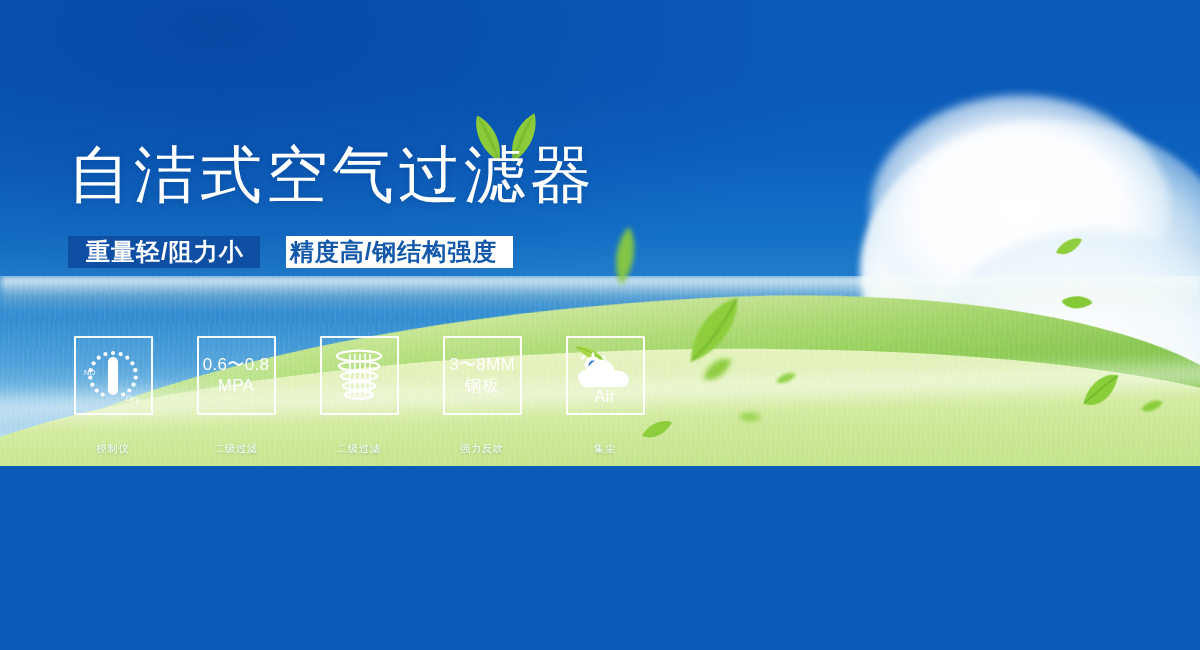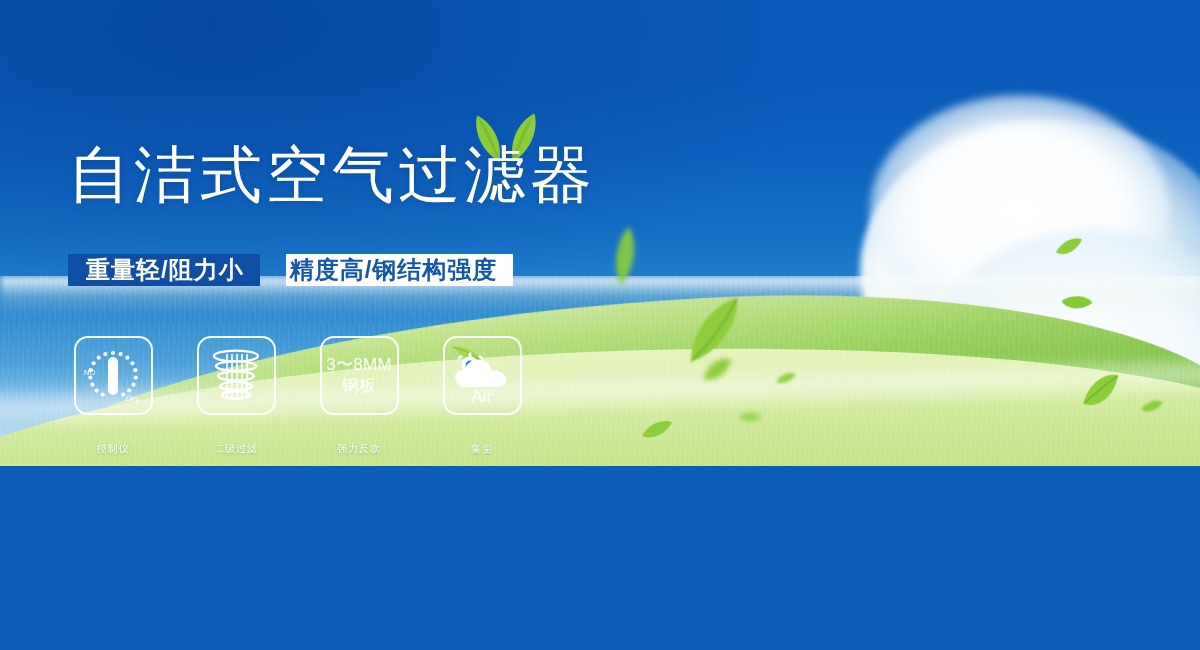--- a/index.html
+++ b/index.html
@@ -104,41 +104,41 @@
   .leaf svg { display:block; width:100%; height:100%; }
 
   
   .title {
     position:absolute; left:68px; top:140px;
     font-size:62px; letter-spacing:4px; color:#ffffff;
     font-weight:300; line-height:1.12; white-space:nowrap;
     text-shadow:0 1px 6px rgba(0,40,100,.25);
   }
 
-  .subbar { position:absolute; left:68px; top:236px; height:52px; display:flex; align-items:center;margin-top:8px; }
+  .subbar { position:absolute; left:68px; top:236px; height:52px; display:flex; align-items:flex-start; }
   .sub-left {
     background:#0e4ea3; color:#ffffff; display:flex; align-items:center;
     padding:0 16px 0 18px; font-size:24px; font-weight:bold; letter-spacing:1px;
     white-space:nowrap;
   }
   .sub-wedge{
     width:26px; background:linear-gradient(105deg,#0e4ea3 0 46%, #ffffff 47% 100%);
   }
   .sub-right {
     background:#ffffff; color:#1358a8; display:flex; align-items:center;
     padding:0 16px 0 4px; font-size:24px; font-weight:bold; letter-spacing:1px;
     white-space:nowrap;
   }
 
   
   .features { position:absolute; left:68px; top:336px; display:flex; gap:33px; }
   .feature { width:90px; display:flex; flex-direction:column; align-items:center; }
   .feat-box {
     width:79px; height:79px; border:2px solid rgba(255,255,255,.95);
-    border-radius:14px; display:flex; flex-direction:column;
+    border-radius:1px; display:flex; flex-direction:column;
     align-items:center; justify-content:center; color:#fff;
     background:rgba(255,255,255,.05);
   }
   .feat-box .txt { font-size:17px; line-height:1.22; text-align:center; letter-spacing:.3px; }
   .feat-label {
     margin-top:27px; color:#ffffff; font-size:10px; white-space:nowrap;
     letter-spacing:1px; text-shadow:0 1px 3px rgba(0,40,100,.3);
   }
   .feat-box svg { display:block; }
 </style>
@@ -265,20 +265,27 @@
               <circle cx="20.7" cy="47.5" r="2.1"></circle>
           </g>
           <rect x="26" y="10" width="10" height="38" rx="5" fill="#ffffff"></rect>
           <text x="2" y="28" font-family="Liberation Sans, sans-serif" font-size="7.5" fill="#ffffff">NO</text>
           <text x="43" y="53" font-family="Liberation Sans, sans-serif" font-size="7.5" fill="#ffffff" transform="rotate(16 43 53)">OFF</text>
         </svg>
       </div>
       <div class="feat-label">控制仪</div>
     </div>
 
+    <div class="feature">
+      <div class="feat-box">
+        <div class="txt">0.6〜0.8</div>
+        <div class="txt">MPA</div>
+      </div>
+      <div class="feat-label">二级过滤</div>
+    </div>
 
     <div class="feature">
       <div class="feat-box">
         <svg width="56" height="58" viewBox="0 0 56 58">
           <g stroke="#ffffff" stroke-width="1.6" fill="none">
             <line x1="19" y1="7" x2="19" y2="50"></line>
             <line x1="24" y1="7" x2="24" y2="50"></line>
             <line x1="29" y1="7" x2="29" y2="50"></line>
             <line x1="34" y1="7" x2="34" y2="50"></line>
             <line x1="39" y1="7" x2="39" y2="50"></line>

